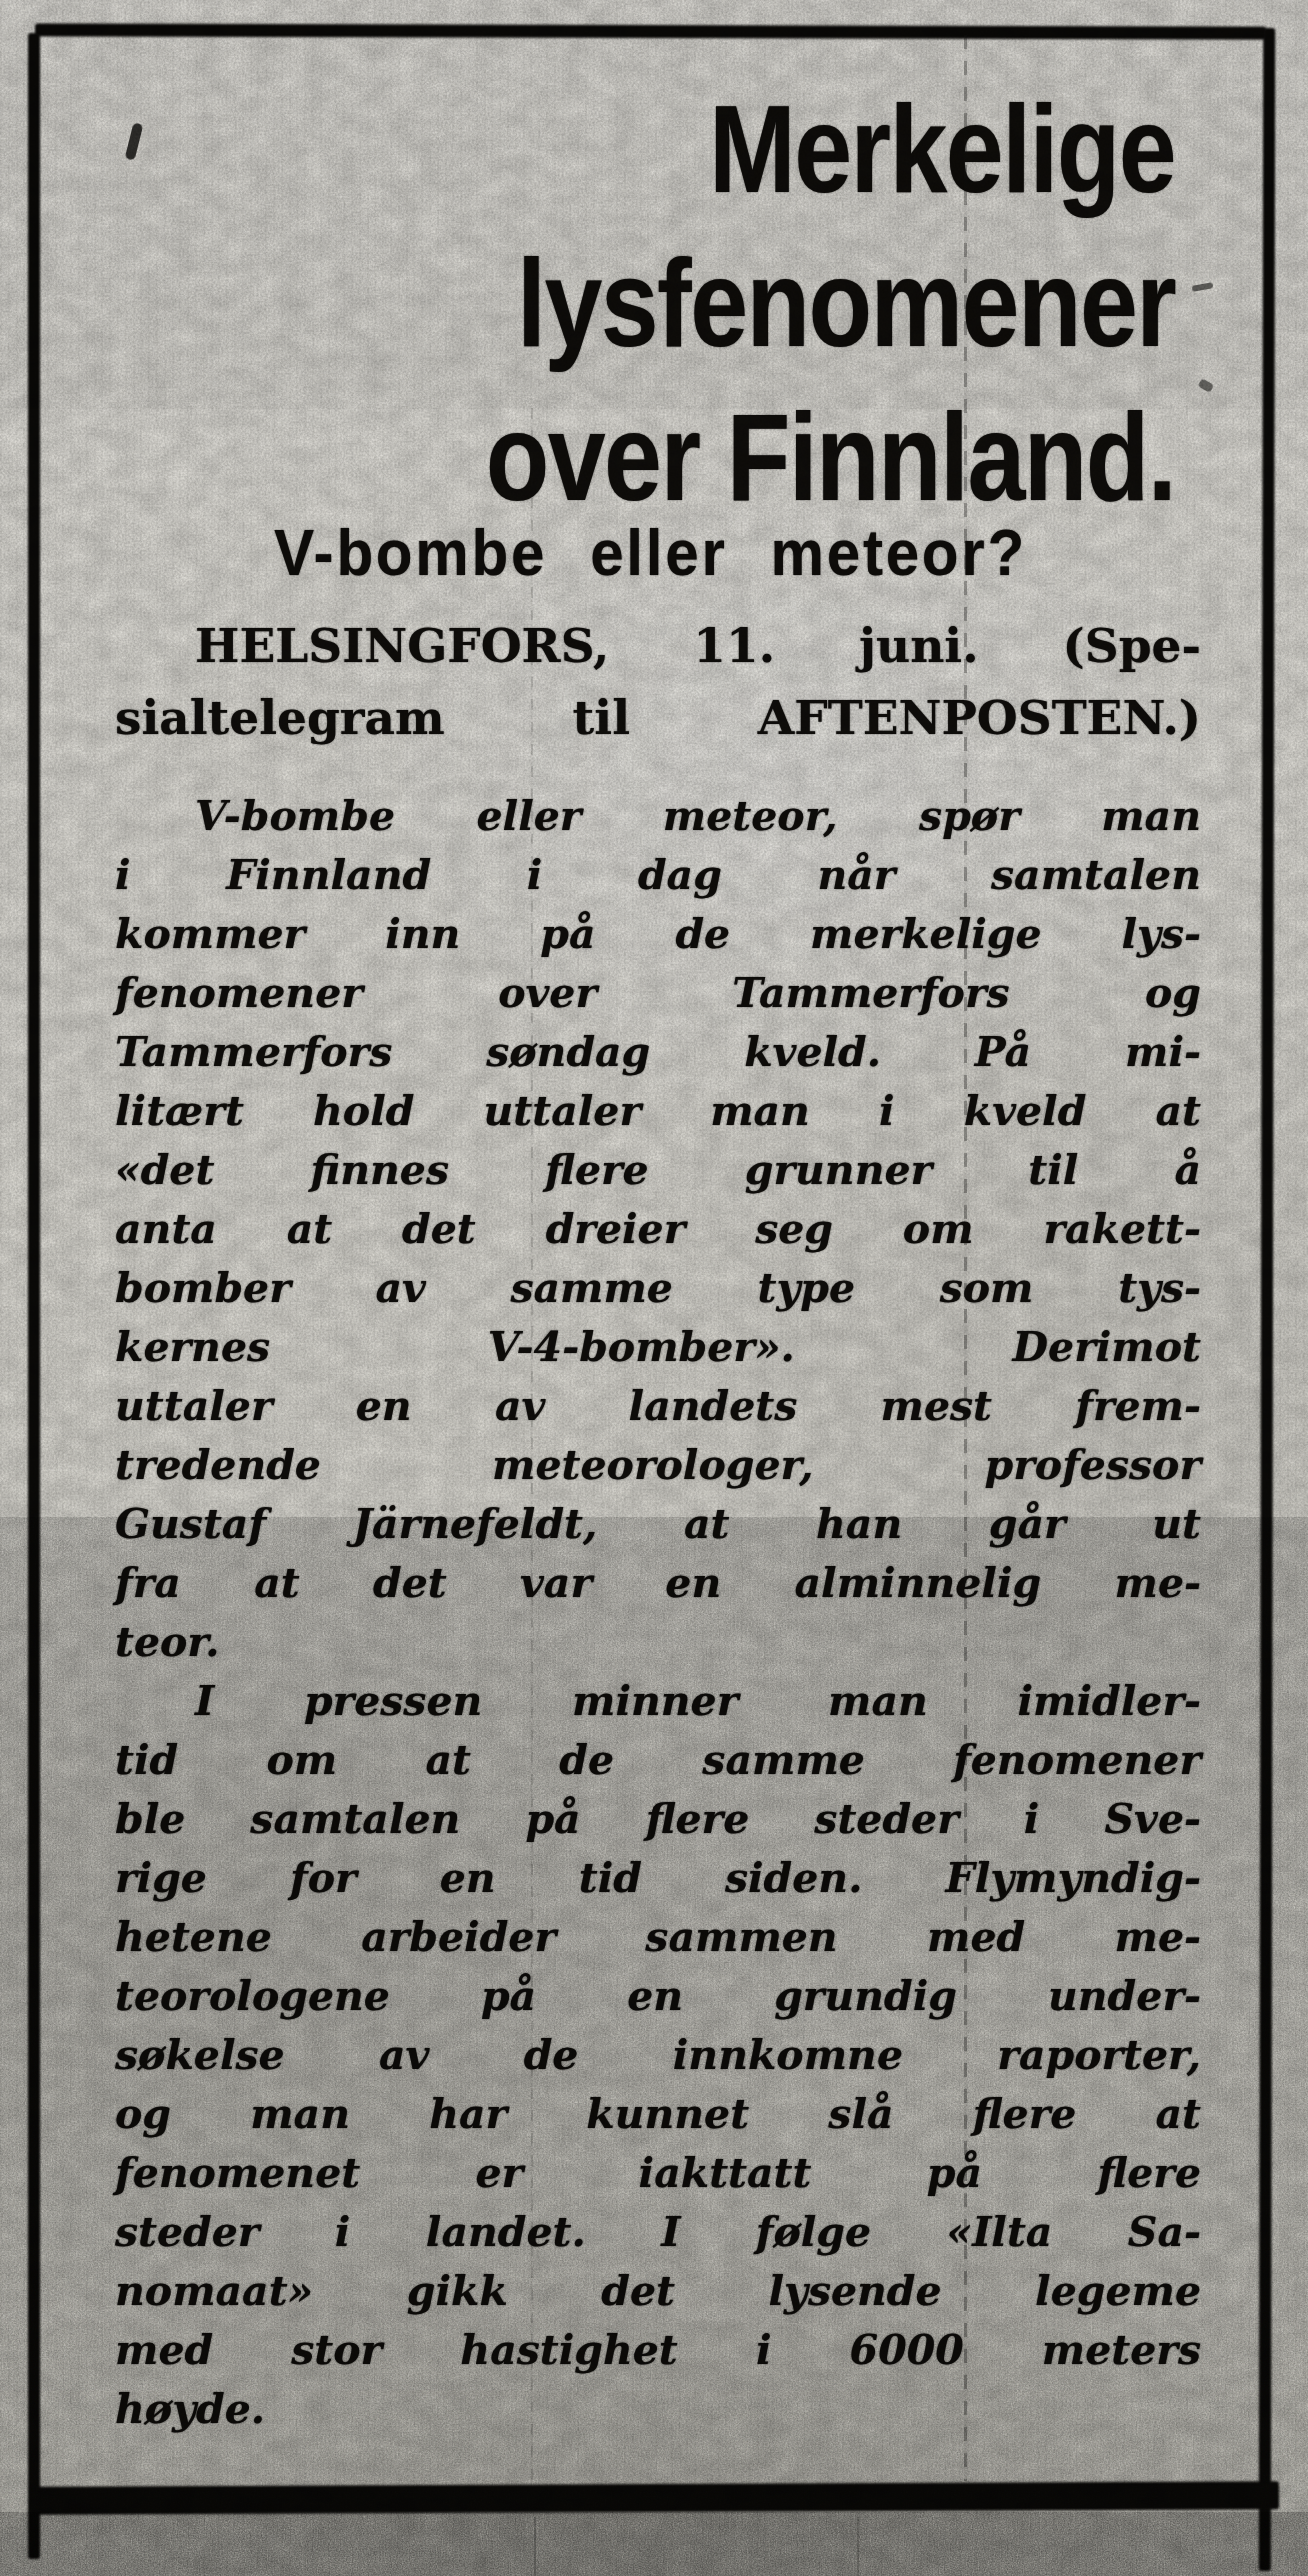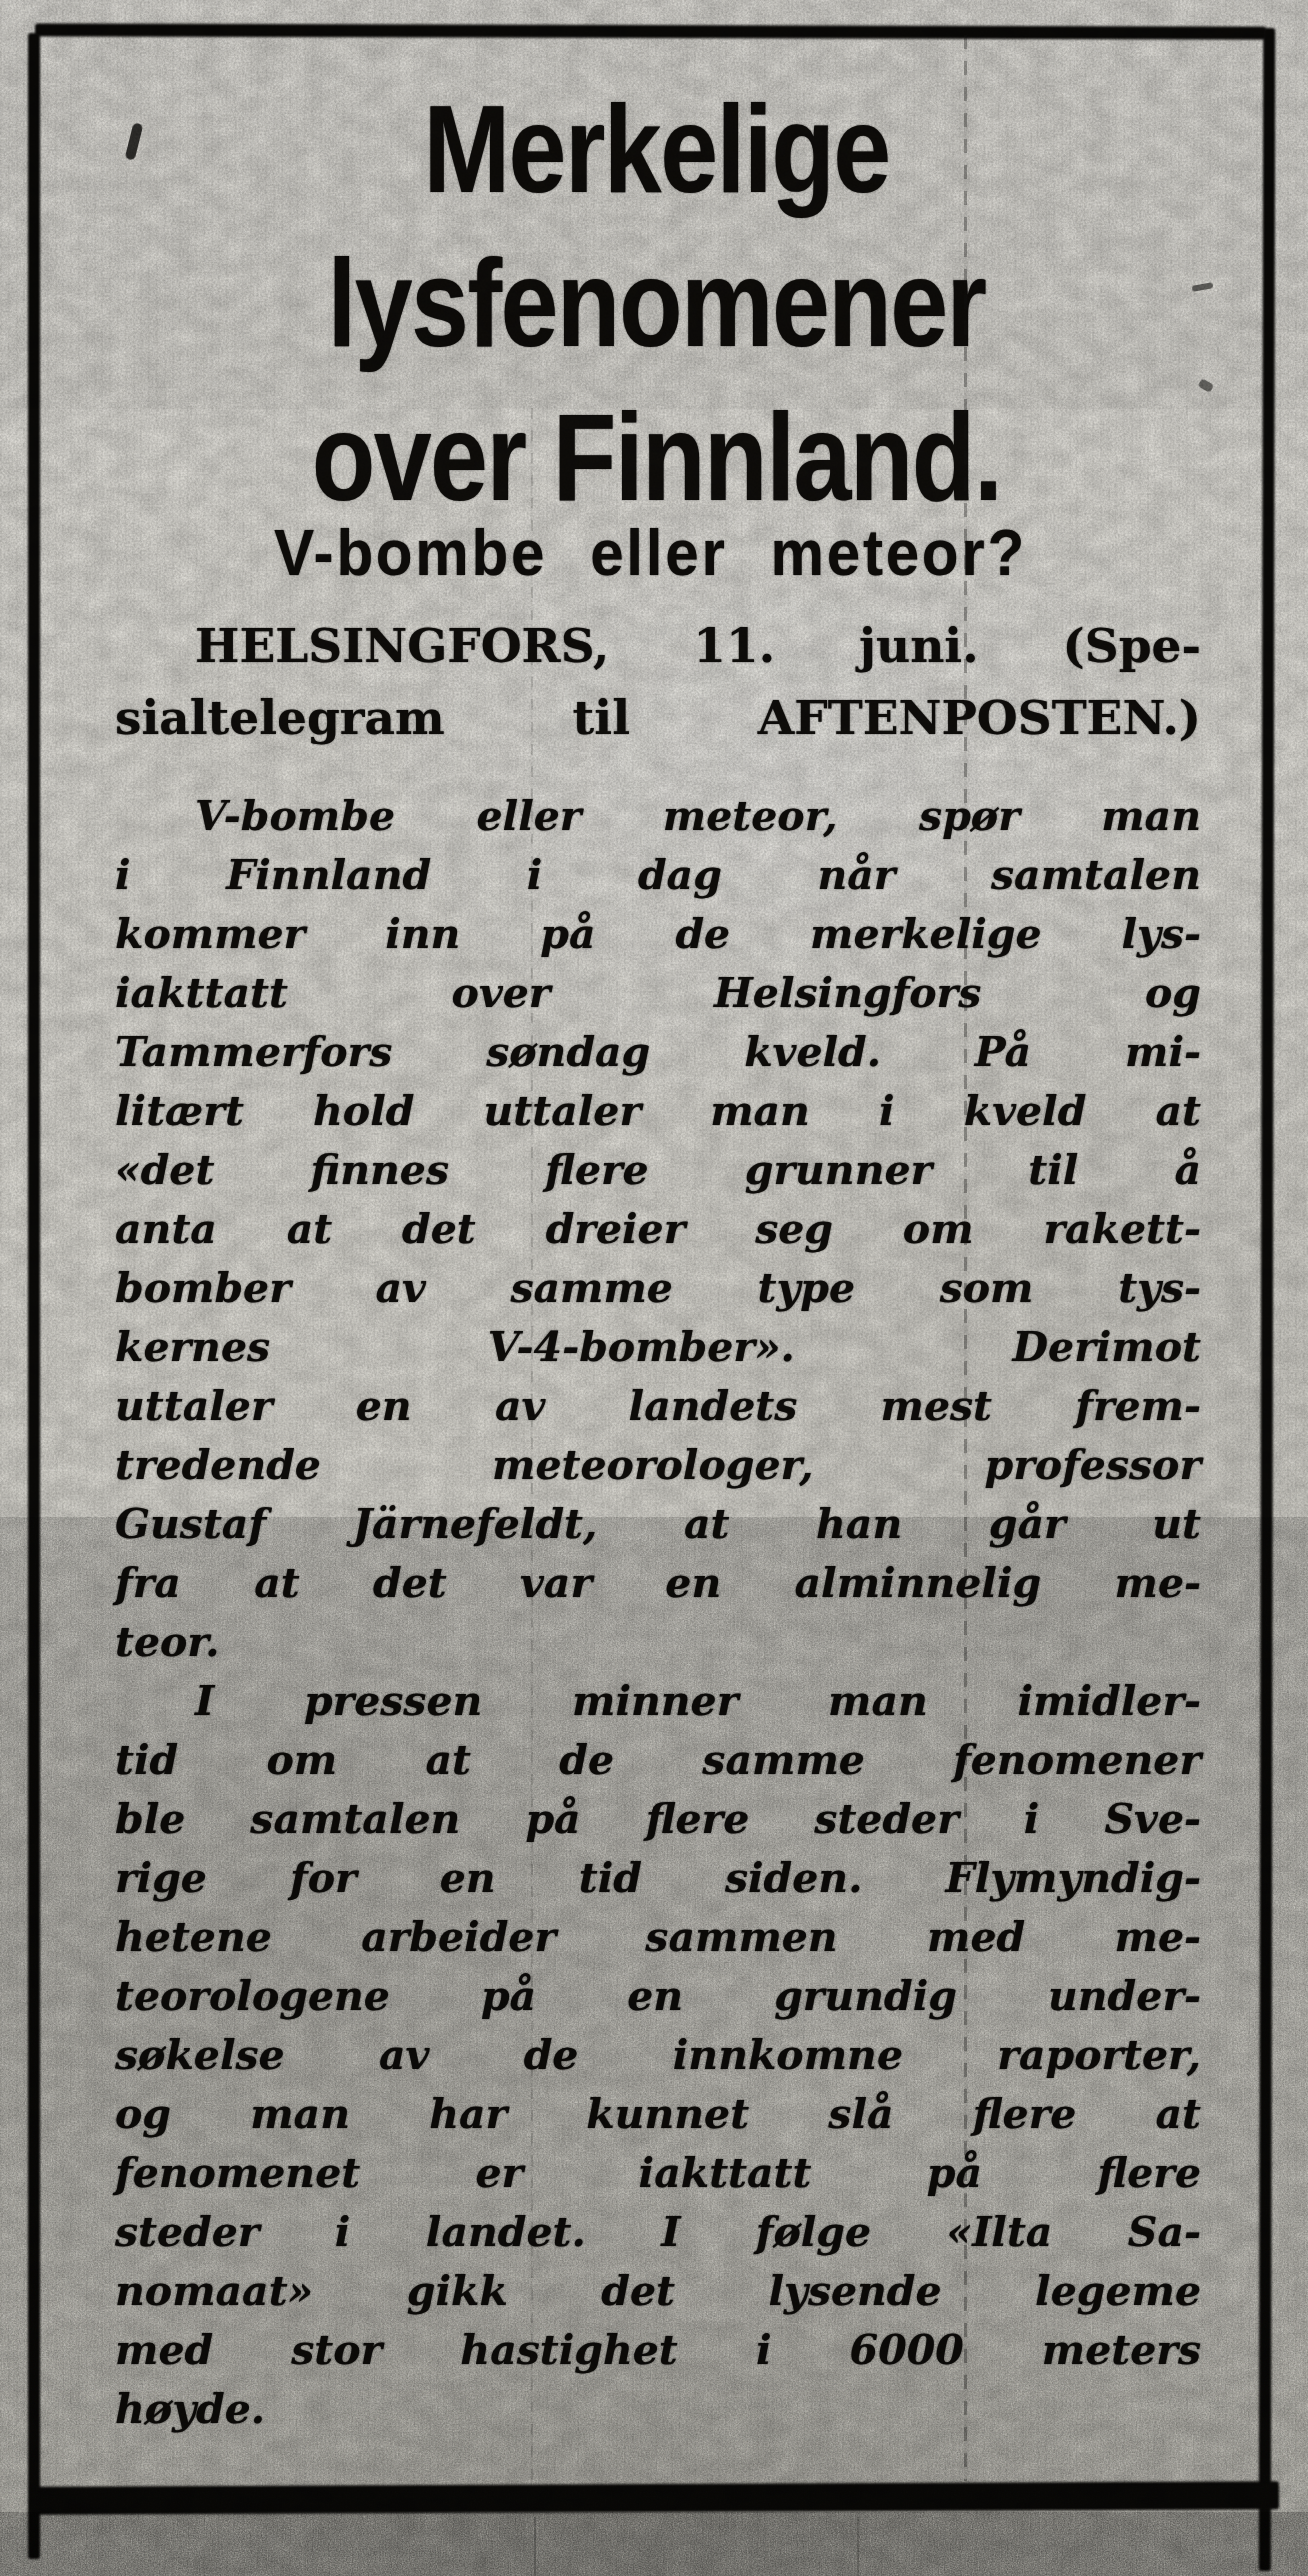--- a/index.html
+++ b/index.html
@@ -37,21 +37,21 @@
   #crease-3 { left:534px; top:2517px; width:1.9px; height:59px; background:rgba(25,24,22,0.25); }
   #crease-4 { left:857px; top:2517px; width:1.9px; height:59px; background:rgba(25,24,22,0.18); }
   .speck { position:absolute; background:#171614; z-index:12; filter:blur(0.6px); }
   #speck-1 { left:129px;  top:123px; width:9.7px; height:37px; border-radius:4.9px; transform:rotate(14deg); opacity:0.85; }
   #speck-2 { left:1192px; top:284px; width:21.4px; height:5.8px;  border-radius:2.9px; transform:rotate(-10deg); opacity:0.6; }
   #speck-3 { left:1199px; top:381px; width:13.6px; height:8.8px;  border-radius:3.9px; transform:rotate(30deg); opacity:0.55; }
 
   
   .inktext { color:#12100d; z-index:10; text-shadow:0 0 1.6px rgba(12,11,9,0.75); filter:blur(0.5px); }
 
-  #headline { position:absolute; left:39px; top:72px; width:1235px; text-align:center; }
+  #headline { position:absolute; left:39px; top:72px; width:1235px; text-align:right; }
   .hline {
     font-family:"Liberation Sans", sans-serif; font-weight:700;
     font-size:124px; line-height:154px; letter-spacing:-1.9px;
     transform:scaleX(0.84); transform-origin:50% 50%; white-space:nowrap;
   }
 
   #subhead {
     position:absolute; left:39px; top:509px; width:1223px; text-align:center;
     font-family:"Liberation Sans", sans-serif; font-weight:700;
     font-size:64px; line-height:89px; letter-spacing:2.9px; word-spacing:25px;
@@ -101,21 +101,21 @@
 
   <div id="dateline" class="inktext">
       <div class="dline j indent">HELSINGFORS, 11. juni. (Spe-</div>
       <div class="dline j">sialtelegram til AFTENPOSTEN.)</div>
     </div>
 
   <div id="bodytext" class="inktext">
       <div class="bline j indent">V-bombe eller meteor, spør man</div>
       <div class="bline j">i Finnland i dag når samtalen</div>
       <div class="bline j">kommer inn på de merkelige lys-</div>
-      <div class="bline j">iakttatt over Helsingfors og</div>
+      <div class="bline j">fenomener over Tammerfors og</div>
       <div class="bline j">Tammerfors søndag kveld. På mi-</div>
       <div class="bline j">litært hold uttaler man i kveld at</div>
       <div class="bline j">«det finnes flere grunner til å</div>
       <div class="bline j">anta at det dreier seg om rakett-</div>
       <div class="bline j">bomber av samme type som tys-</div>
       <div class="bline j">kernes V-4-bomber».  Derimot</div>
       <div class="bline j">uttaler en av landets mest frem-</div>
       <div class="bline j">tredende meteorologer, professor</div>
       <div class="bline j">Gustaf Järnefeldt, at han går ut</div>
       <div class="bline j">fra at det var en alminnelig me-</div>

